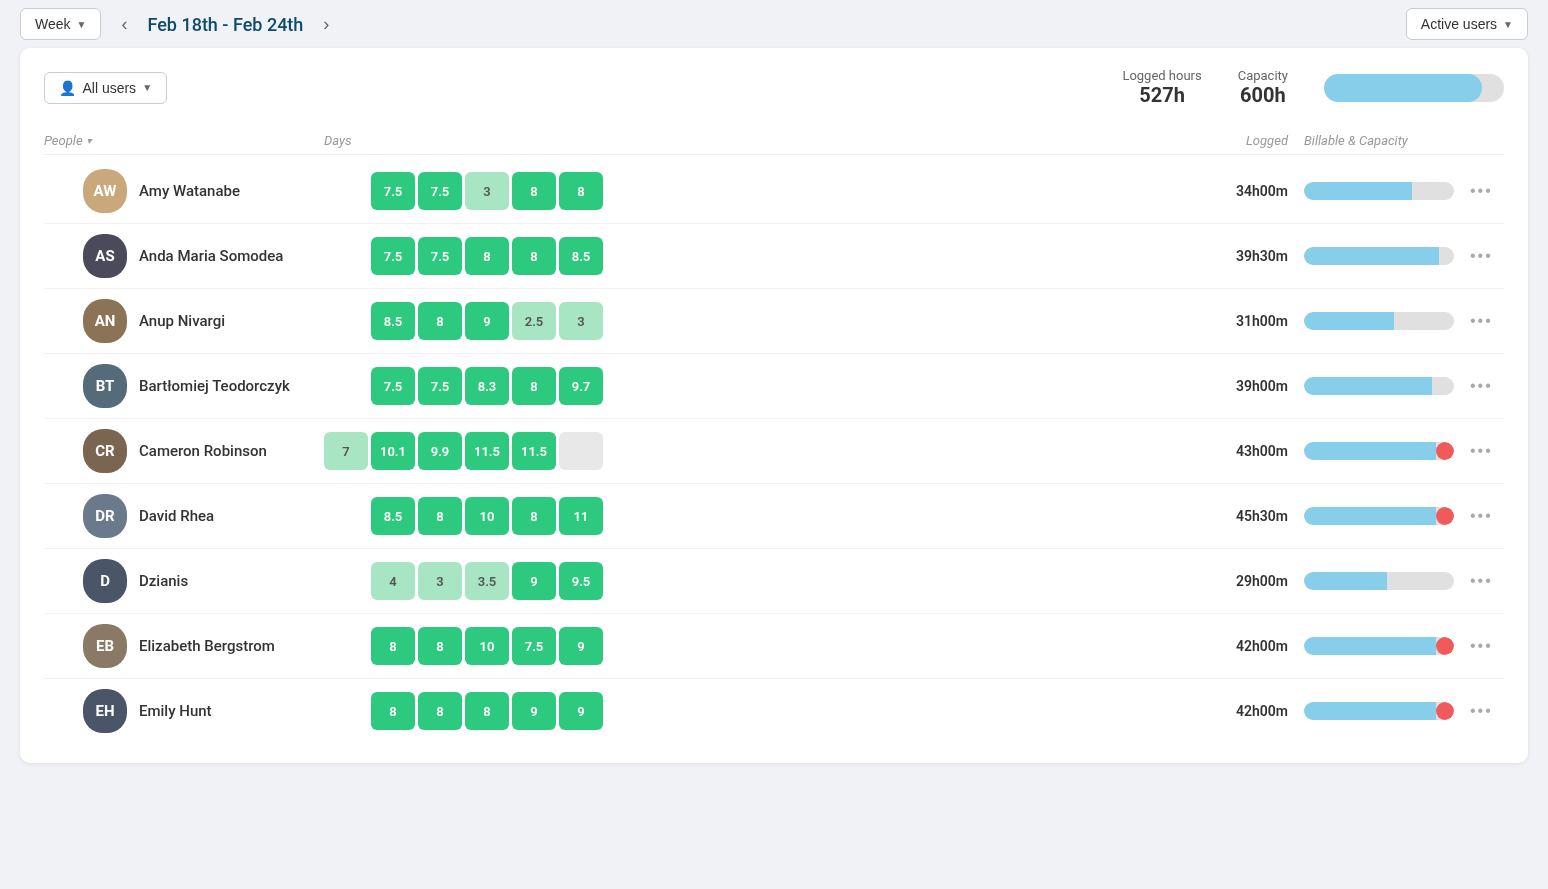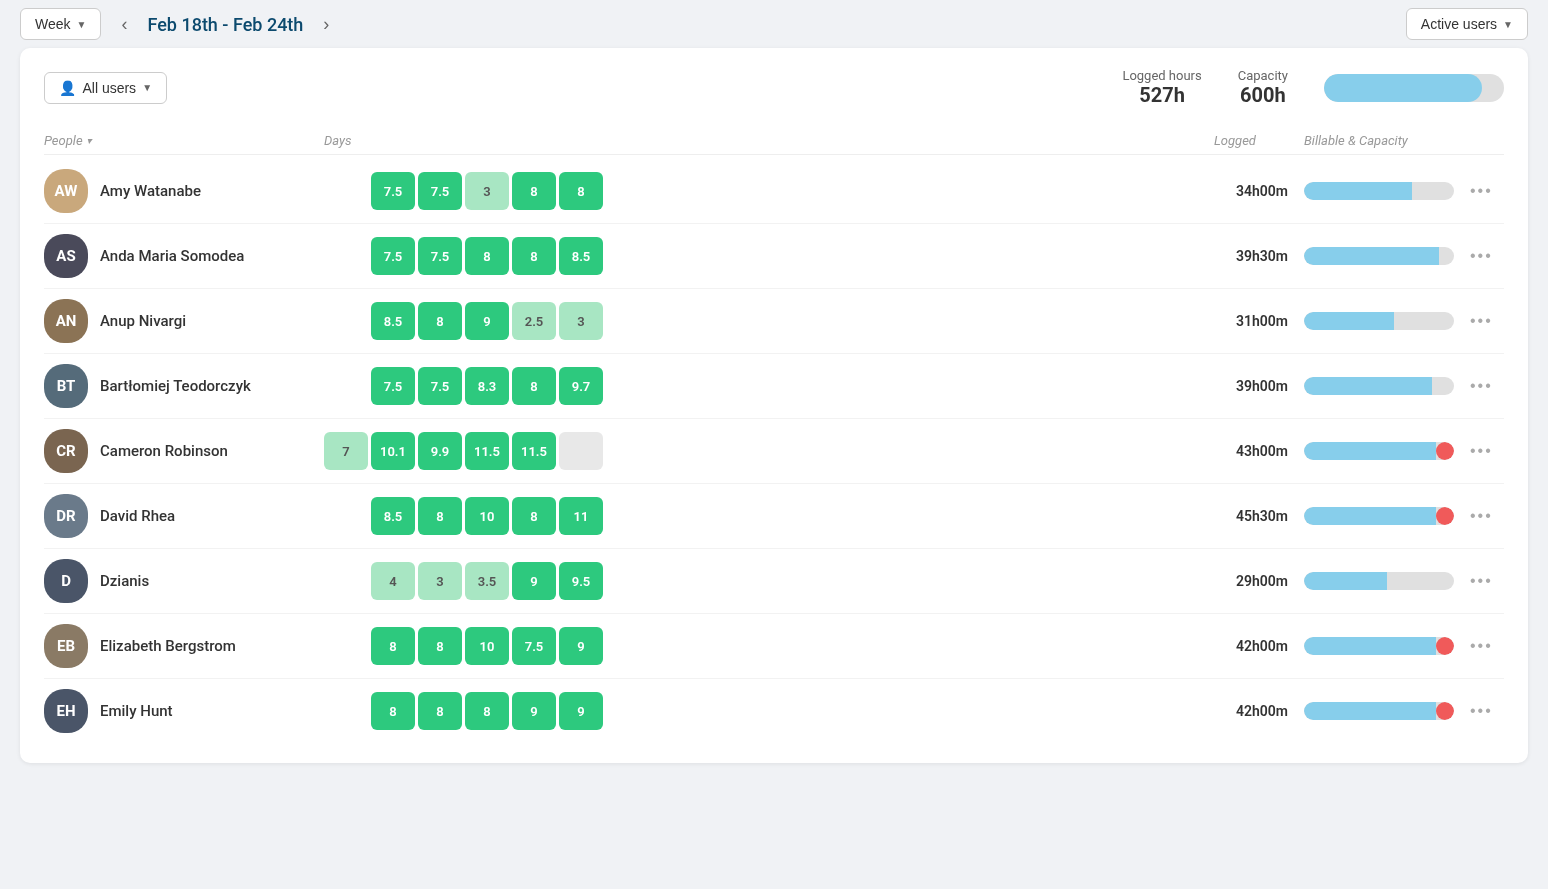--- a/index.html
+++ b/index.html
@@ -108,21 +108,21 @@
       padding: 6px 0;
       border-bottom: 1px solid #eee;
       margin-bottom: 4px;
       color: #999;
       font-size: 13px;
       font-style: italic;
     }
 
     .col-person { width: 280px; flex-shrink: 0; }
     .col-days { flex: 1; display: flex; align-items: center; }
-    .col-logged { width: 90px; flex-shrink: 0; text-align: left; padding-right: 16px; }
+    .col-logged { width: 90px; flex-shrink: 0; text-align: right; padding-right: 16px; }
     .col-billable { width: 200px; flex-shrink: 0; }
 
     .user-row {
       display: flex;
       align-items: center;
       padding: 10px 0;
       border-bottom: 1px solid #f2f2f2;
     }
 
     .user-row:last-child { border-bottom: none; }
@@ -140,20 +140,21 @@
       height: 44px;
       border-radius: 20px;
       overflow: hidden;
       flex-shrink: 0;
       display: flex;
       align-items: center;
       justify-content: center;
       font-weight: 700;
       font-size: 15px;
       color: white;
+      margin-left: 39px;
     }
 
     .user-name {
       font-size: 15px;
       color: #333;
       font-weight: 500;
     }
 
     .days-cell {
       flex: 1;

